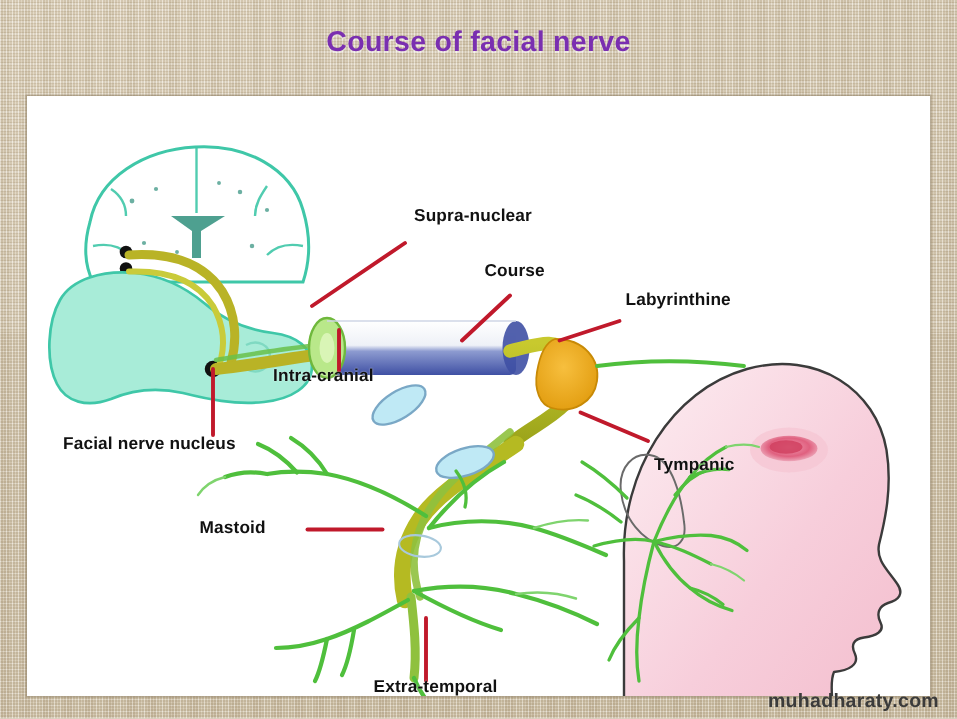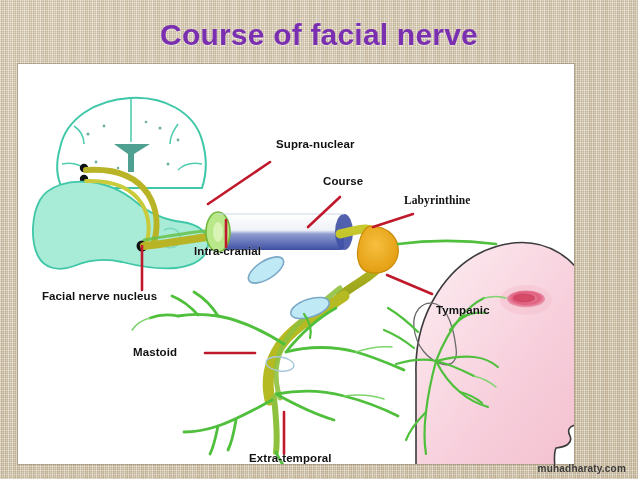--- a/index.html
+++ b/index.html
@@ -19,49 +19,49 @@
       repeating-linear-gradient(90deg, rgba(255,255,255,.34) 0 1px, rgba(160,142,112,.22) 1px 2px, rgba(255,255,255,.10) 2px 3px, rgba(140,122,94,.13) 3px 4px),
       repeating-linear-gradient(0deg,  rgba(255,255,255,.30) 0 1px, rgba(158,140,110,.20) 1px 2px, rgba(255,255,255,.08) 2px 3px, rgba(138,120,92,.12) 3px 4px),
       repeating-linear-gradient(90deg, rgba(120,102,78,.06) 0 7px, rgba(255,255,255,.05) 7px 14px),
       linear-gradient(160deg,#ded2ba 0%, #d6c9b0 40%, #cfc1a6 100%);
   }
 
   
   #title{
     position:absolute;left:0;top:18px;width:638px;
     text-align:center;
-    font-size:30px;font-weight:bold;
+    font-size:19px;font-weight:bold;
     color:#7a2fb0;
     letter-spacing:.2px;
     text-shadow:0 1px 0 rgba(255,255,255,.45);
     white-space:nowrap;
   }
 
   
   #panel{
-    position:absolute;left:18px;top:64px;width:556px;height:400px;
+    position:absolute;left:18px;top:64px;width:602px;height:400px;
     background:#ffffff;
     box-shadow:0 0 0 1px rgba(150,135,110,.55);
     overflow:hidden;
   }
   #panel svg{display:block;width:602px;height:400px;}
 
   
   .lab{
     position:absolute;
     font-size:11.5px;font-weight:bold;color:#111;
     white-space:nowrap;
     letter-spacing:.1px;
     text-shadow:0 0 1px rgba(255,255,255,.8);
   }
 
   
   #watermark{
     position:absolute;right:12px;bottom:5px;
-    font-size:10px;font-weight:bold;color:#3b3b3b;
+    font-size:13px;font-weight:bold;color:#3b3b3b;
     letter-spacing:.2px;
   }
 </style>
 </head>
 <body>
 
 <div id="slide">
 
   <div id="title">Course of facial nerve</div>
 
@@ -247,22 +247,22 @@
         <line x1="414" y1="230" x2="369" y2="211"></line>
         <line x1="208" y1="183" x2="208" y2="156"></line>
         <line x1="124" y1="226" x2="124" y2="182"></line>
         <line x1="187" y1="289" x2="237" y2="289"></line>
         <line x1="266" y1="390" x2="266" y2="348"></line>
       </g>
     </svg>
 
     <div class="lab" style="left:258px;top:74px;">Supra-nuclear</div>
     <div class="lab" style="left:305px;top:111px;">Course</div>
-    <div class="lab" style="left:386px;top:130px;font-family:Liberation Serif, serif;">Labyrinthine</div>
+    <div class="lab" style="left:399px;top:130px;">Labyrinthine</div>
     <div class="lab" style="left:418px;top:240px;">Tympanic</div>
-    <div class="lab" style="left:176px;top:181px;text-align:center;">Intra-cranial</div>
+    <div class="lab" style="left:164px;top:181px;text-align:center;">Intra-cranial</div>
     <div class="lab" style="left:24px;top:226px;">Facial nerve nucleus</div>
     <div class="lab" style="left:115px;top:282px;text-align:center;">Mastoid</div>
     <div class="lab" style="left:231px;top:388px;">Extra-temporal</div>
   </div>
 
   <div id="watermark">muhadharaty.com</div>
 </div>
 
 </body></html>

